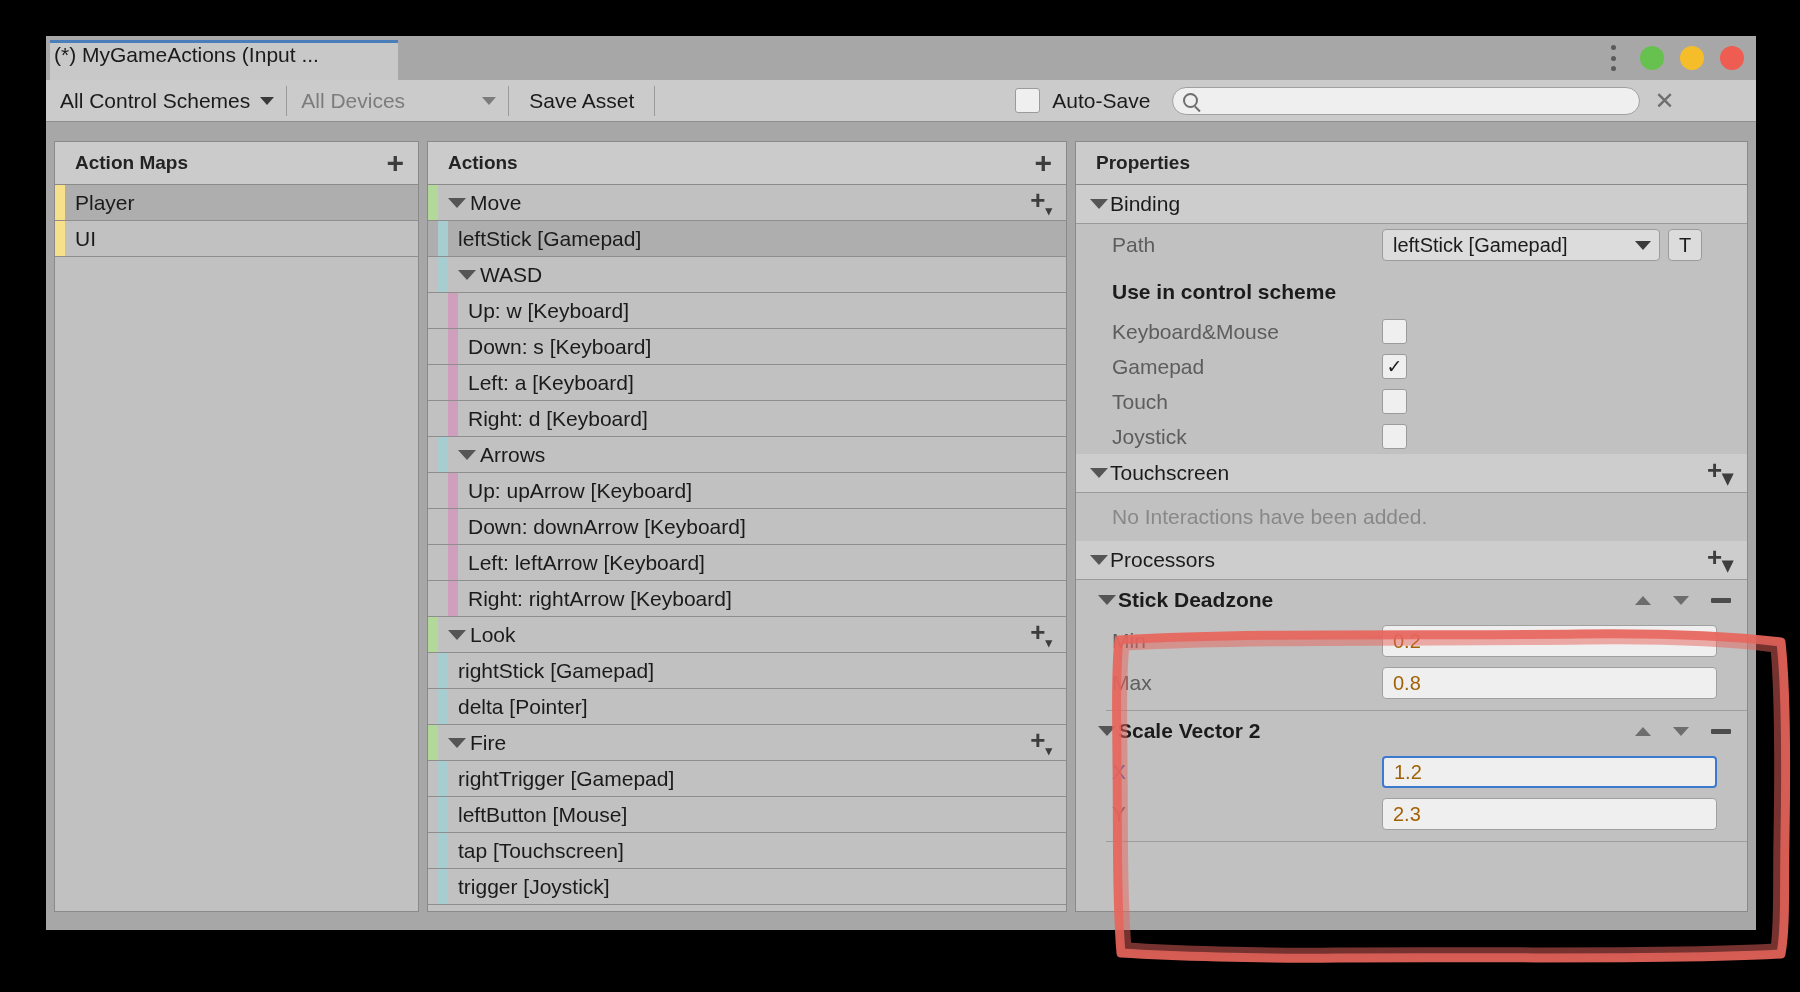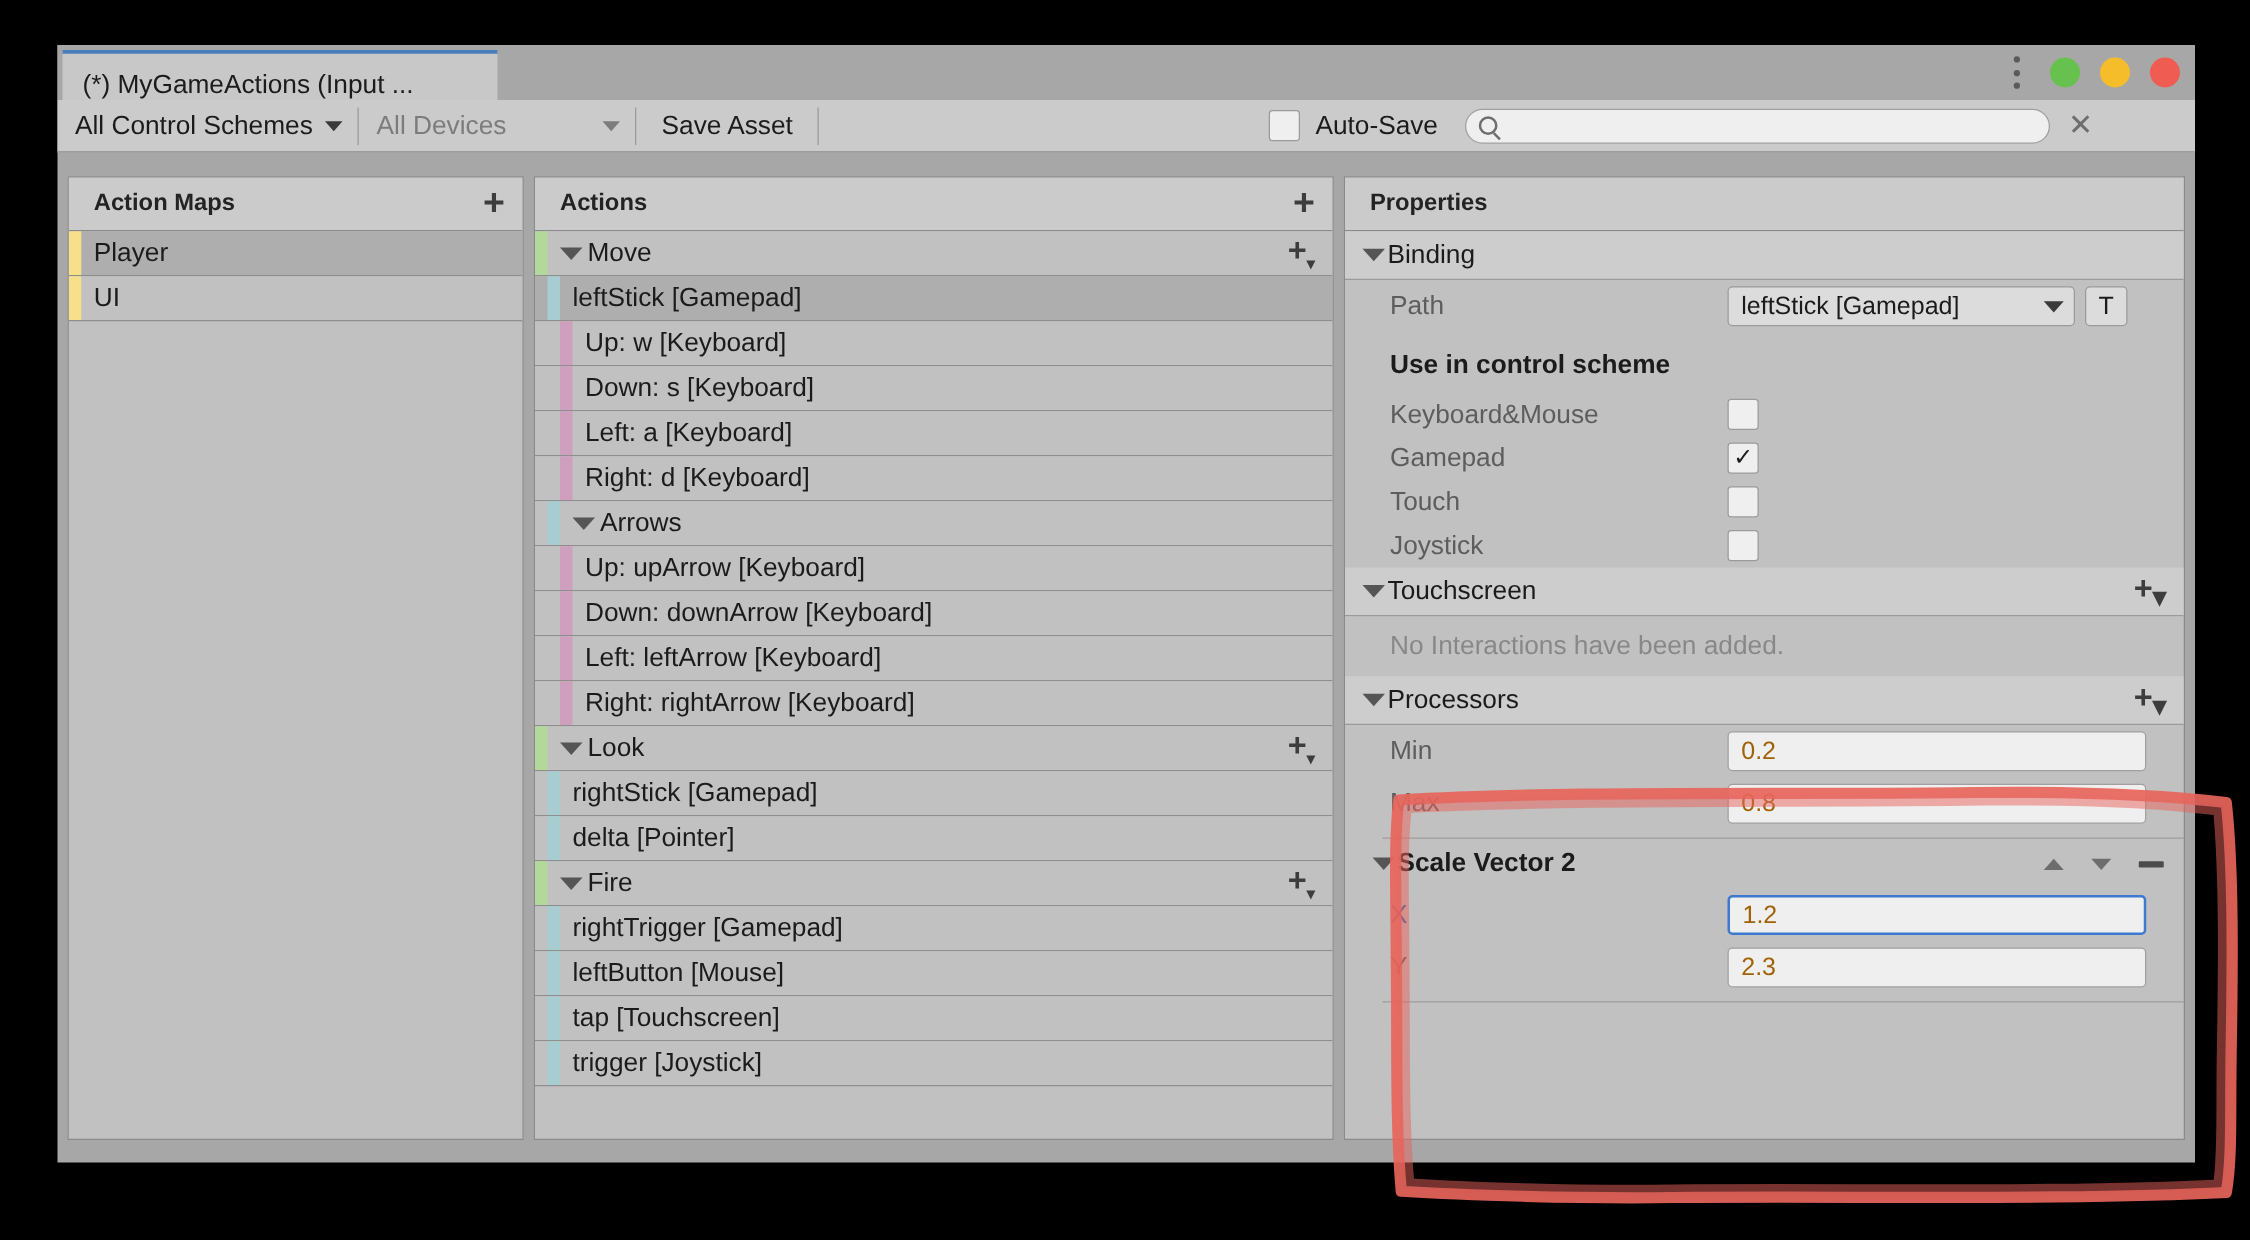--- a/index.html
+++ b/index.html
@@ -36,22 +36,22 @@
   }
   #tab {
     position: absolute;
     left: 4px; top: 4px;
     width: 348px;
     height: 40px;
     background: #c8c8c8;
     border-top: 3px solid #4a7ebb;
     box-sizing: border-box;
     display: flex;
-    align-items: flex-end;
-    padding-left: 16px;
+    align-items: flex-start;
+    padding-left: 4px;
     font-size: 21px;
     color: #1b1b1b;
     white-space: nowrap;
     overflow: hidden;
   }
   #winctl {
     position: absolute;
     right: 12px; top: 0;
     height: 44px;
     display: flex;
@@ -393,20 +393,26 @@
           <div class="row">
             <span class="bar green"></span>
             <span class="tri"></span>
             <span class="row-label" style="padding-left: 2px;">Move</span>
             <span class="plus-sm">+<sub>▾</sub></span>
           </div>
           <div class="row sel">
             <span class="bar blank"></span>
             <span class="bar teal"></span>
             <span class="row-label">leftStick [Gamepad]</span>
+          </div>
+          <div class="row">
+            <span class="bar blank"></span>
+            <span class="bar teal"></span>
+            <span class="tri"></span>
+            <span class="row-label" style="padding-left: 2px;">WASD</span>
           </div>
           <div class="row">
             <span class="bar blank"></span>
             <span class="bar blank"></span>
             <span class="bar pink"></span>
             <span class="row-label">Up: w [Keyboard]</span>
           </div>
           <div class="row">
             <span class="bar blank"></span>
             <span class="bar blank"></span>
@@ -550,20 +556,29 @@
       <div class="empty-note">No Interactions have been added.</div>
 
       <div class="sec-head">
         <span class="tri"></span>
         <span>Processors</span>
         <span class="plus-sm">
           <span>+</span><sub>▾</sub>
         </span>
       </div>
       <div id="processor-list">
+          <div class="proc-head">
+            <span class="tri"></span>
+            <span>Stick Deadzone</span>
+            <span class="proc-ctl">
+              <span class="chev up"></span>
+              <span class="chev down"></span>
+              <span class="minus"></span>
+            </span>
+          </div>
           <div class="prop-row">
             <span class="pl">Min</span>
             <span class="num-field">0.2</span>
           </div>
           <div class="prop-row">
             <span class="pl">Max</span>
             <span class="num-field">0.8</span>
           </div>
           <div class="proc-div"></div>
           <div class="proc-head">

